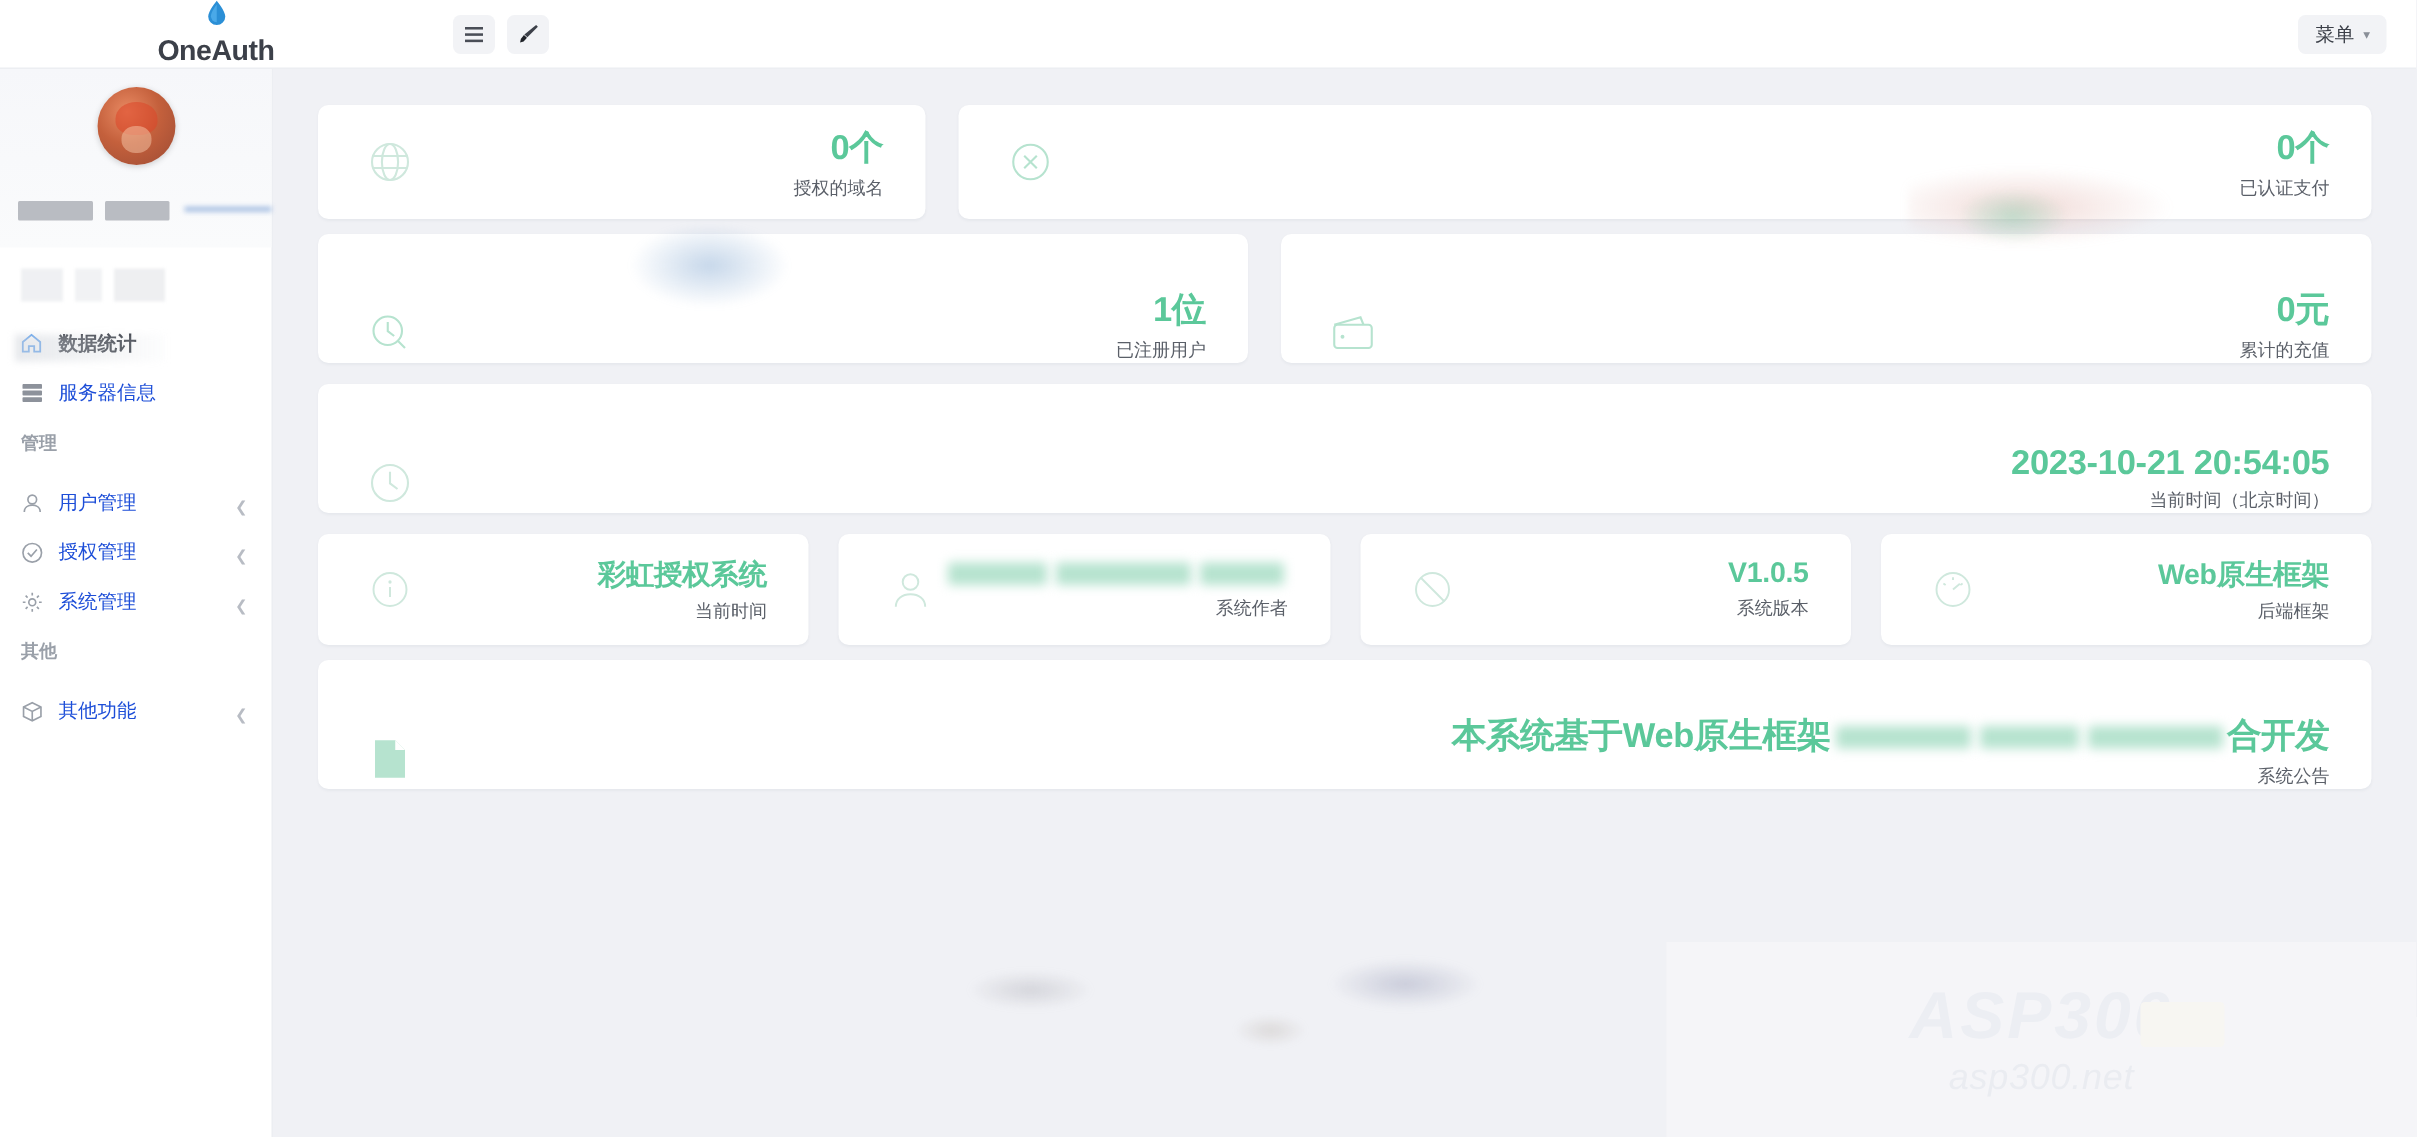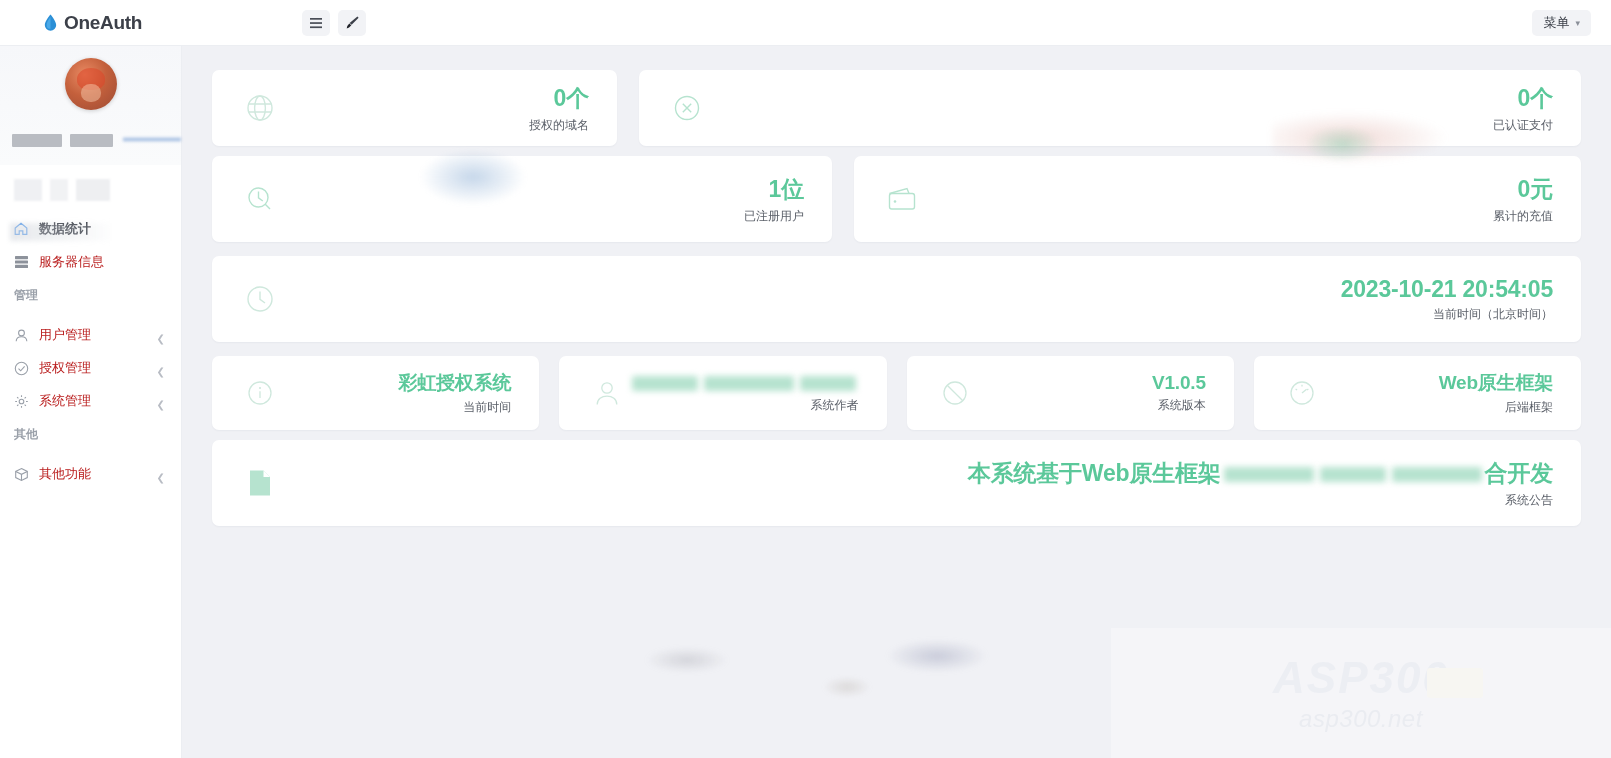--- a/index.html
+++ b/index.html
@@ -12,21 +12,21 @@
   .app { position: relative; width: 1611px; height: 758px; }
 
   
   .header {
     position: absolute; top: 0; left: 0; width: 1611px; height: 46px;
     background: #ffffff; display: flex; align-items: center;
     border-bottom: 1px solid #eceef2; z-index: 20;
   }
   .brand {
     display: flex; align-items: center; gap: 7px;
-    margin-left: 44px; width: 200px;
+    margin-left: 44px; width: 200px; flex-direction: column;
   }
   .brand-drop { width: 13px; height: 17px; position: relative; }
   .brand-name {
     font-size: 19px; font-weight: bold; color: #3c4049; letter-spacing: -.3px;
   }
   .hdr-btns { display: flex; gap: 8px; margin-left: 58px; }
   .hdr-btn {
     width: 28px; height: 26px; border-radius: 5px; background: #f2f3f6;
     display: flex; align-items: center; justify-content: center;
     cursor: pointer; border: none;
@@ -85,21 +85,21 @@
     filter: blur(1.1px);
   }
   .nav-item {
     display: flex; align-items: flex-end; height: 33px;
     padding: 0 16px 0 12px; cursor: pointer; position: relative;
   }
   .nav-item .ico {
     width: 18px; height: 18px; margin-right: 9px;
     display: flex; align-items: center; justify-content: center; flex: 0 0 18px;
   }
-  .nav-label { font-size: 13px; color: #b91c1c; flex: 1; }
+  .nav-label { font-size: 13px; color: #1d4ed8; flex: 1; }
   .nav-item.active .nav-label { color: #3c4049; font-weight: bold; }
   .nav-item.active .ico svg { stroke: #5a9ff0; }
   .nav-arrow { font-size: 10px; color: #b8bcc4; }
   .nav-group {
     font-size: 12px; color: #9aa0a9; font-weight: bold;
     padding: 16px 0 7px 14px;
   }
   .nav-blur-overlay {
     position: absolute; left: 10px; top: 18px; width: 100px; height: 18px;
     background: linear-gradient(90deg, rgba(210,214,220,.55), rgba(235,237,240,.1));
@@ -129,21 +129,21 @@
     flex-direction: column; align-items: flex-end; gap: 3px;
   }
   .c-value {
     font-size: 19px; font-weight: bold; color: #5bc89a; letter-spacing: -.2px;
     white-space: nowrap;
   }
   .c-value.big { font-size: 23px; }
   .c-label { font-size: 12px; color: #5a5f68; }
 
   .h96 { height: 76px; }
-  .h88 { height: 86px; }
+  .h88 { height: 86px; align-items: flex-end; }
   .h76 { height: 74px; }
 
   .gap { width: 22px; flex: 0 0 22px; }
   .gap-sm { width: 20px; flex: 0 0 20px; }
 
   
   .redact {
     display: inline-block; height: 15px; border-radius: 2px;
     background: #b6e3cf; filter: blur(3.4px); vertical-align: middle;
     margin: 0 3px;

